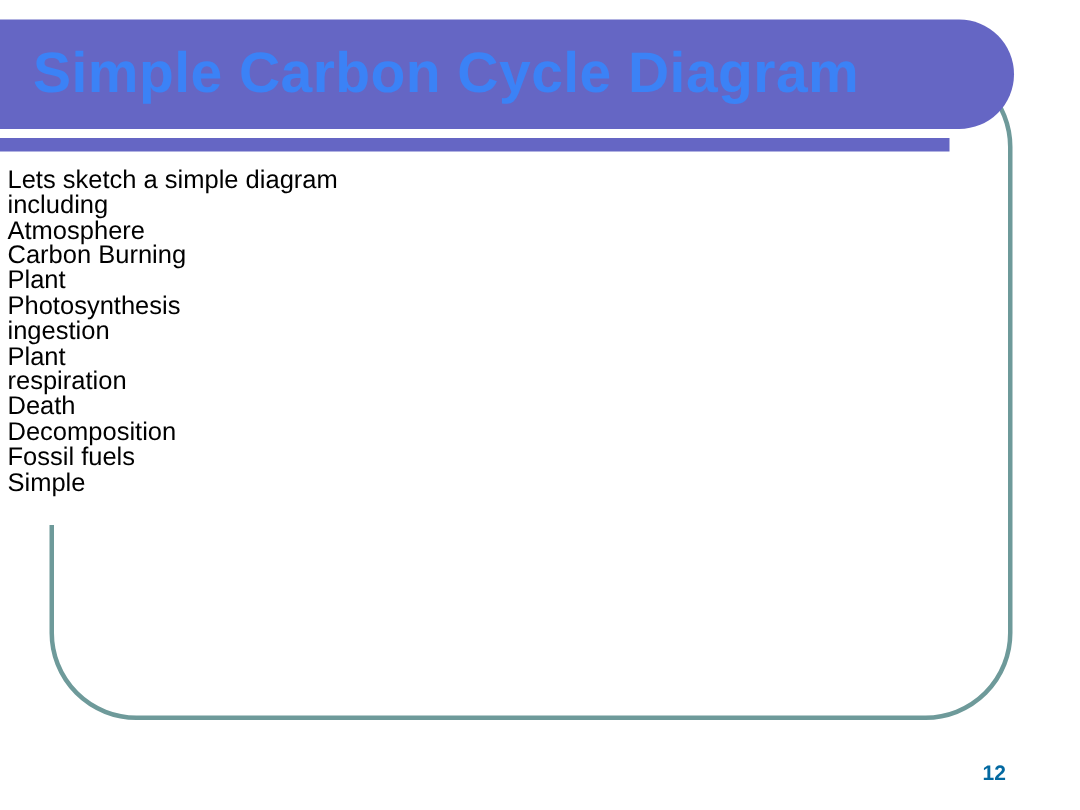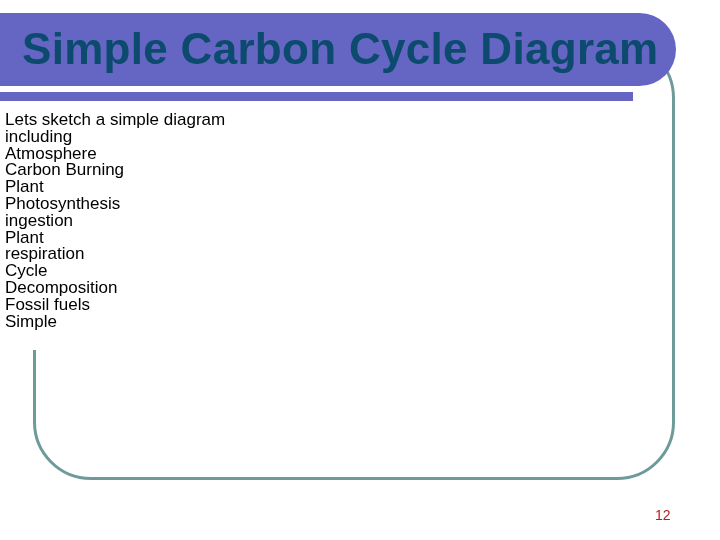--- a/index.html
+++ b/index.html
@@ -73,23 +73,23 @@
     width: 633px;
     height: 9px;
     background: #6566c4;
   }
 
   #title-text {
     position: absolute;
     left: 22px;
     top: 25px;
     width: 640px;
-    color: #0c4a6e;
+    color: #3b82f6;
     font-family: "Liberation Sans", sans-serif;
-    font-size: 44px;
+    font-size: 38px;
     font-weight: bold;
     letter-spacing: 0.3px;
     white-space: nowrap;
     line-height: 48px;
   }
 
   
   #body-list {
     position: absolute;
     left: 5px;
@@ -107,22 +107,22 @@
     white-space: nowrap;
   }
 
   
   #page-number {
     position: absolute;
     left: 655px;
     top: 507px;
     font-family: "Liberation Sans", sans-serif;
     font-size: 14px;
-    font-weight: normal;
-    color: #b91c1c;
+    font-weight: bold;
+    color: #0369a1;
   }
 </style>
 </head>
 <body>
 
 <div id="slide">
 
   <div id="frame-border"></div>
   <div id="frame-top-mask"></div>
   <div id="frame-left-mask"></div>
@@ -134,21 +134,21 @@
   <ul id="body-list">
     <li>Lets sketch a simple diagram</li>
     <li>including</li>
     <li>Atmosphere</li>
     <li>Carbon Burning</li>
     <li>Plant</li>
     <li>Photosynthesis</li>
     <li>ingestion</li>
     <li>Plant</li>
     <li>respiration</li>
-    <li>Cycle</li>
+    <li>Death</li>
     <li>Decomposition</li>
     <li>Fossil fuels</li>
     <li>Simple</li>
   </ul>
 
   <div id="page-number">12</div>
 
 </div>
 
 </body></html>

